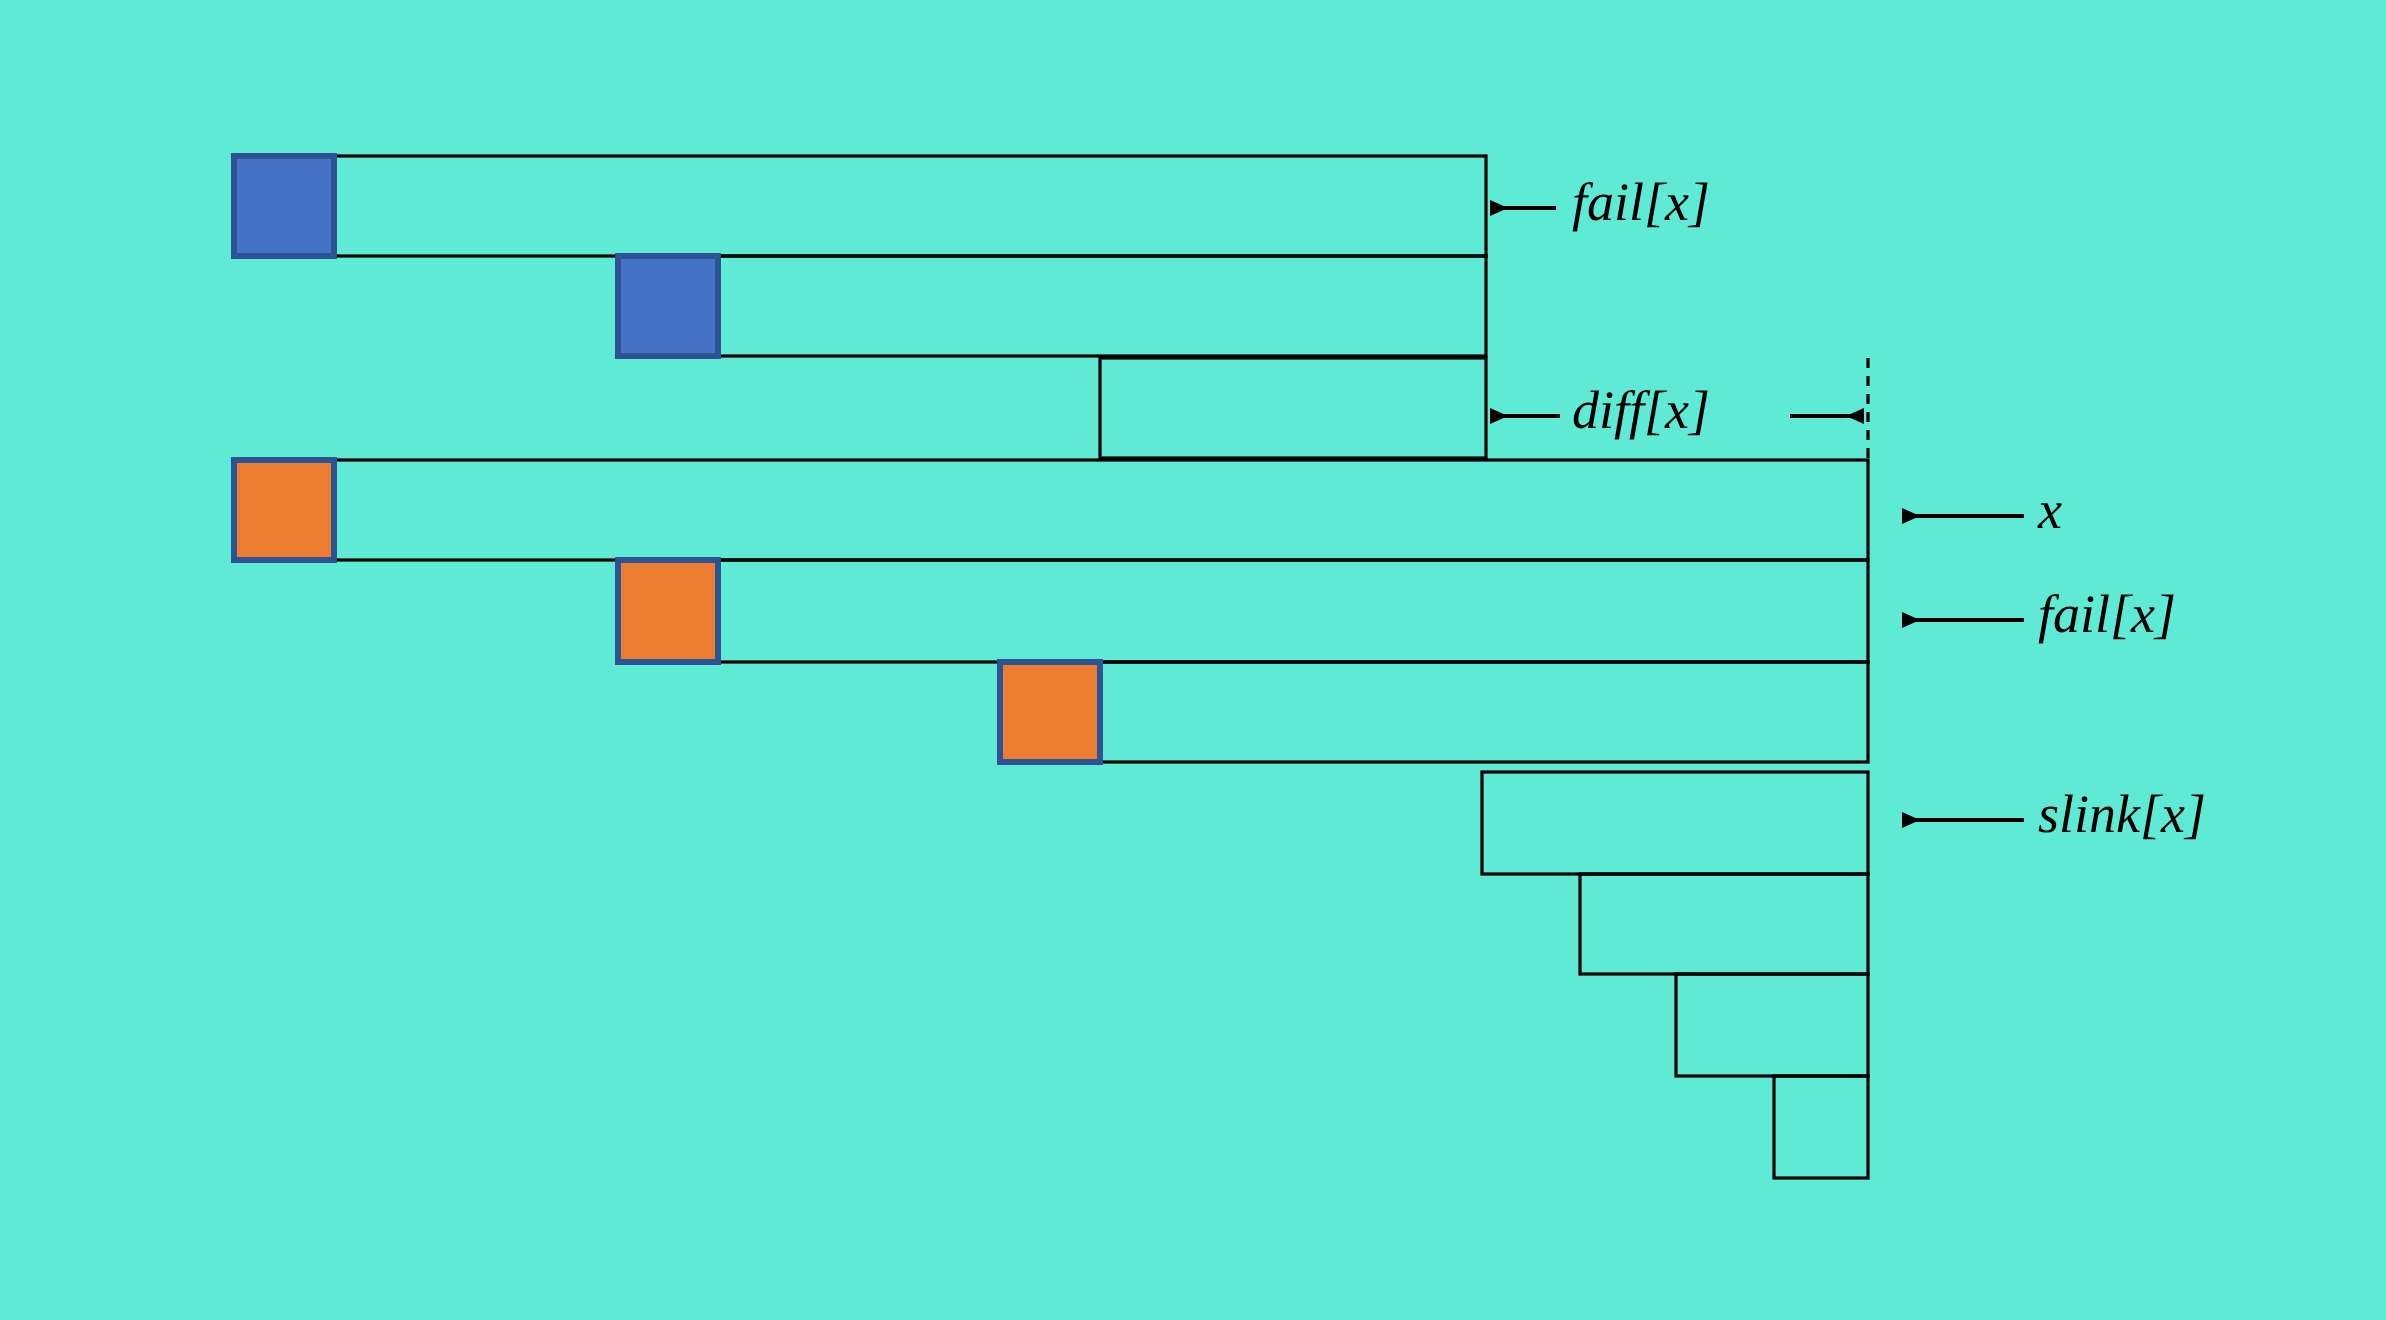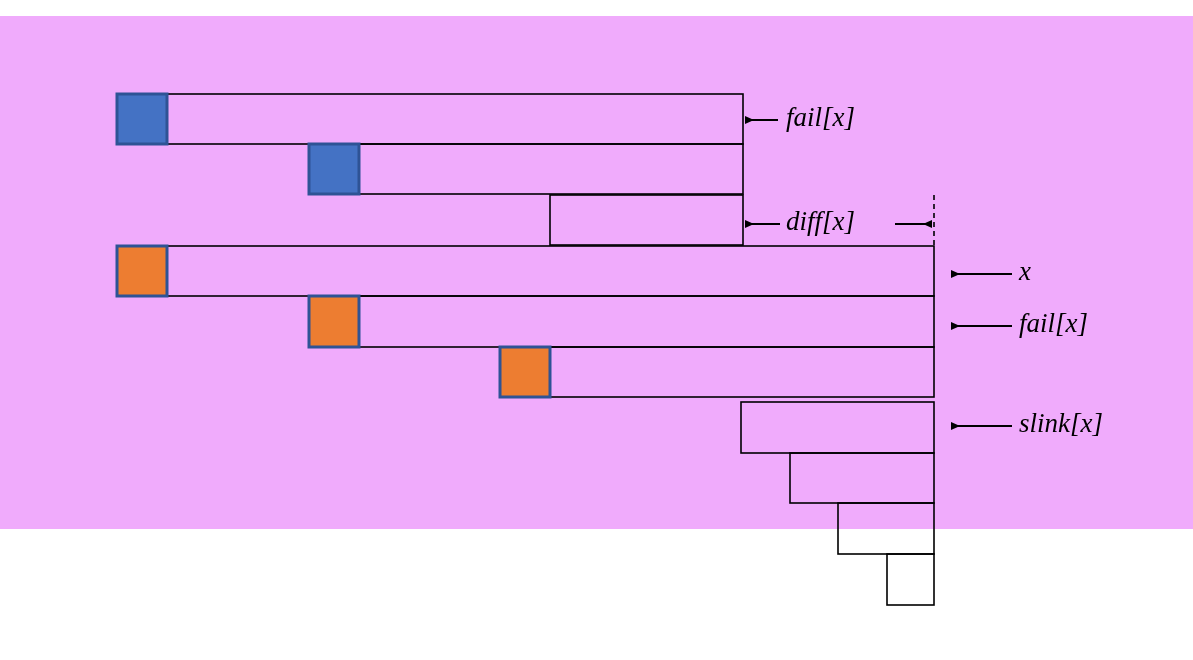--- a/index.html
+++ b/index.html
@@ -1,21 +1,21 @@
 <!DOCTYPE html>
 <html><head>
 <meta charset="utf-8">
 <title>Suffix Automaton Diagram</title>
 <style>
   html,body{margin:0;padding:0;background:#ffffff;}
   body{
     font-family:"Liberation Serif", serif;
     width:1193px;height:660px;overflow:hidden;position:relative;
   }
-  #stage{position:absolute;left:0;top:0;width:1193px;height:513px;background:#f0abfc;margin-top:16px;}
+  #stage{position:absolute;left:0;top:0;width:1193px;height:660px;background:#5eead4;}
   svg.diagram{position:absolute;left:0;top:0;width:1193px;height:660px;display:block;}
   .lbl{
     font-family:"Liberation Serif","DejaVu Serif",serif;
     font-style:italic;
     font-size:27px;
     fill:#000000;
     dominant-baseline:middle;
     white-space:pre;
   }
 </style>

